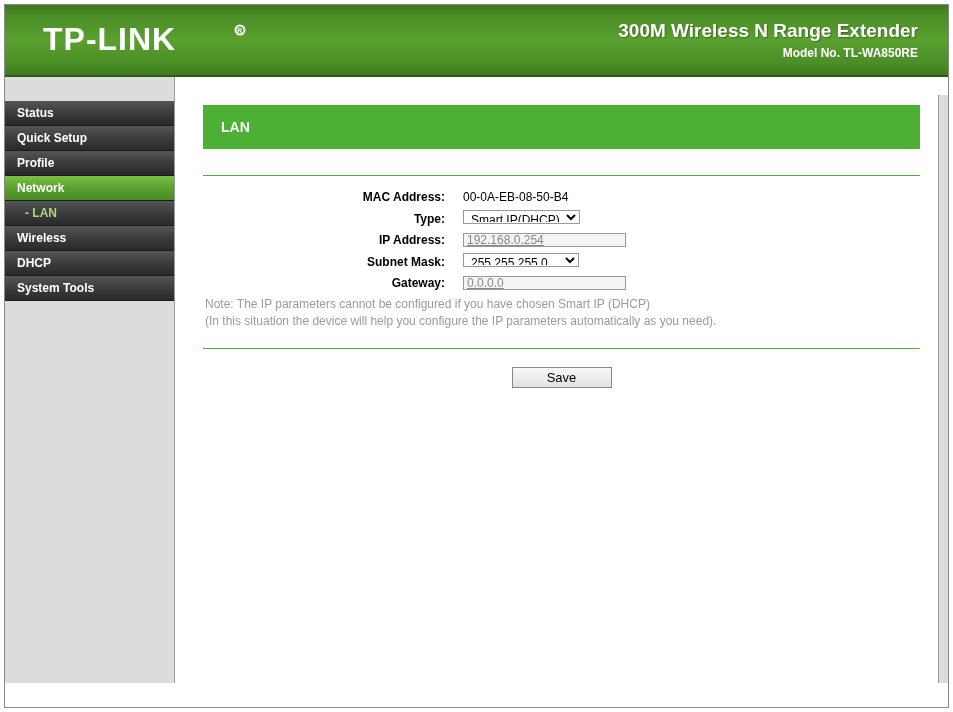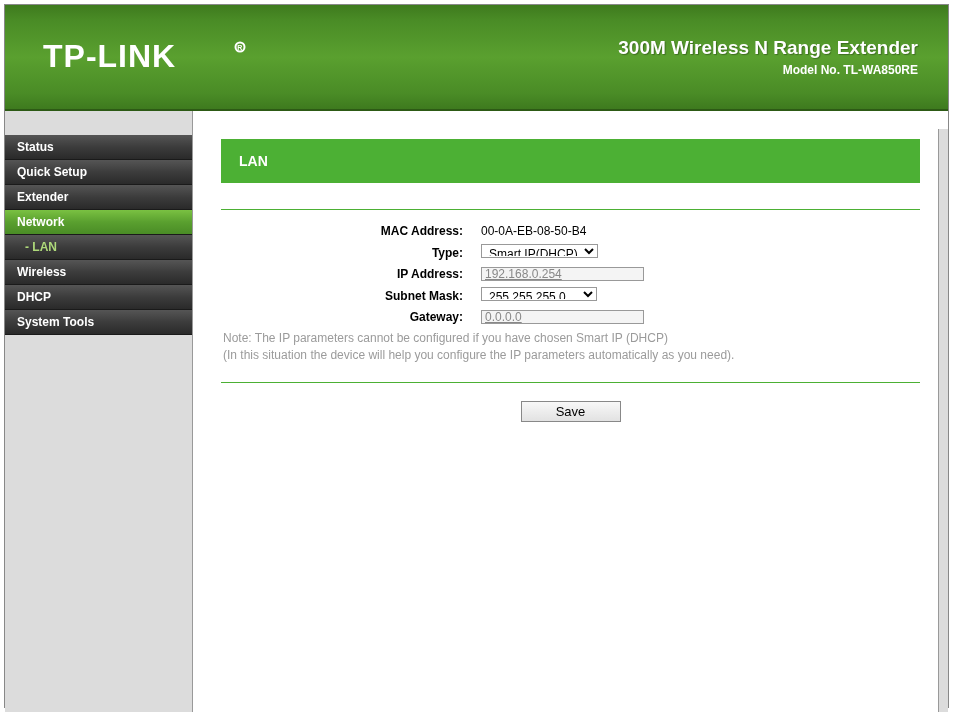--- a/index.html
+++ b/index.html
@@ -12,21 +12,21 @@
     }
     .page-wrapper {
       margin: 4px;
       border: 1px solid #888;
       width: 945px;
       height: 704px;
       background: #fff;
     }
     .header {
       background: linear-gradient(to bottom, #3e7a1e 0%, #4a8c26 15%, #5aa02f 50%, #4a8c26 85%, #3e7a1e 100%);
-      height: 106px;
+      height: 72px;
       position: relative;
       border-bottom: 2px solid #2d5a15;
       display: flex;
       align-items: center;
       justify-content: space-between;
       padding: 0 30px 0 38px;
     }
     .logo {
       color: #fff;
     }
@@ -43,21 +43,21 @@
     .model-no {
       font-size: 12px;
       font-weight: bold;
       margin-top: 4px;
     }
     .body-wrap {
       display: flex;
       height: calc(100% - 96px);
     }
     .sidebar {
-      width: 188px;
+      width: 170px;
       background: #dcdcdc;
       border-right: 1px solid #999;
       padding-top: 24px;
     }
     .nav-item {
       background: linear-gradient(to bottom, #555 0%, #3c3c3c 50%, #2a2a2a 100%);
       color: #fff;
       font-size: 12px;
       font-weight: bold;
       padding: 5px 12px;
@@ -177,21 +177,21 @@
       <div class="product-title">300M Wireless N Range Extender</div>
       <div class="model-no">Model No. TL-WA850RE</div>
     </div>
   </div>
 
   <div class="body-wrap">
 
     <div class="sidebar">
       <a class="nav-item">Status</a>
       <a class="nav-item">Quick Setup</a>
-      <a class="nav-item">Extender</a>
+      <a class="nav-item">Profile</a>
       <a class="nav-item active">Network</a>
       <a class="nav-sub">- LAN</a>
       <a class="nav-item">Wireless</a>
       <a class="nav-item">DHCP</a>
       <a class="nav-item">System Tools</a>
     </div>
 
     <div class="content">
       <div class="content-divider-right"></div>
 

